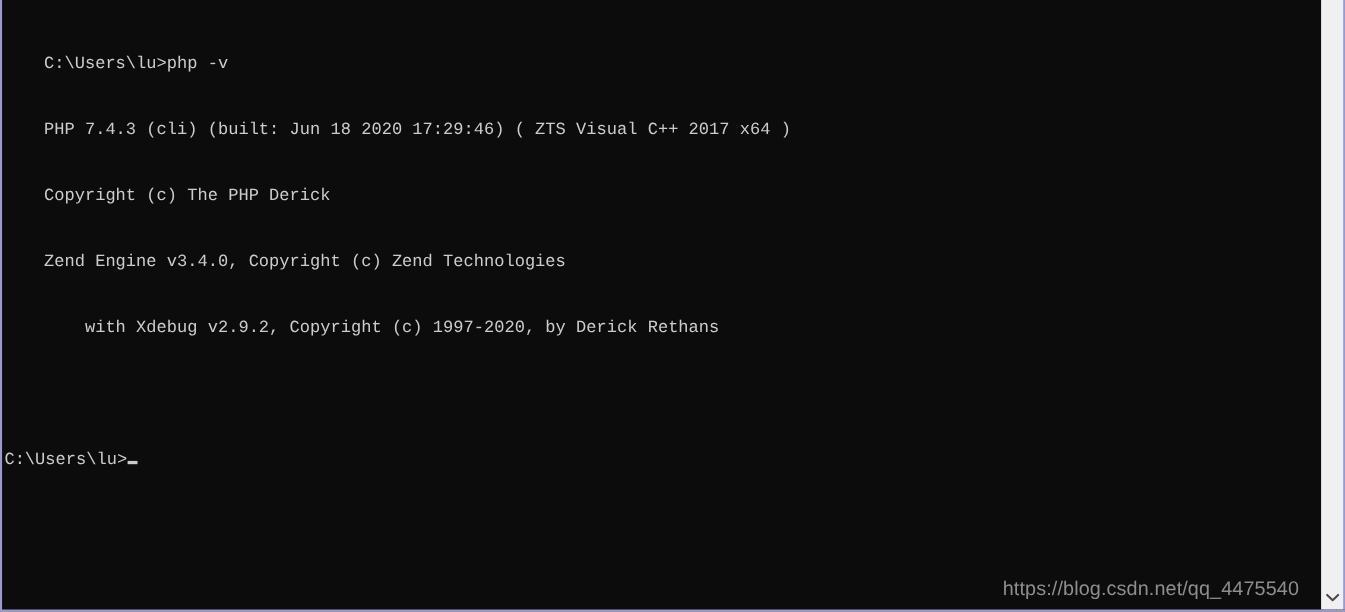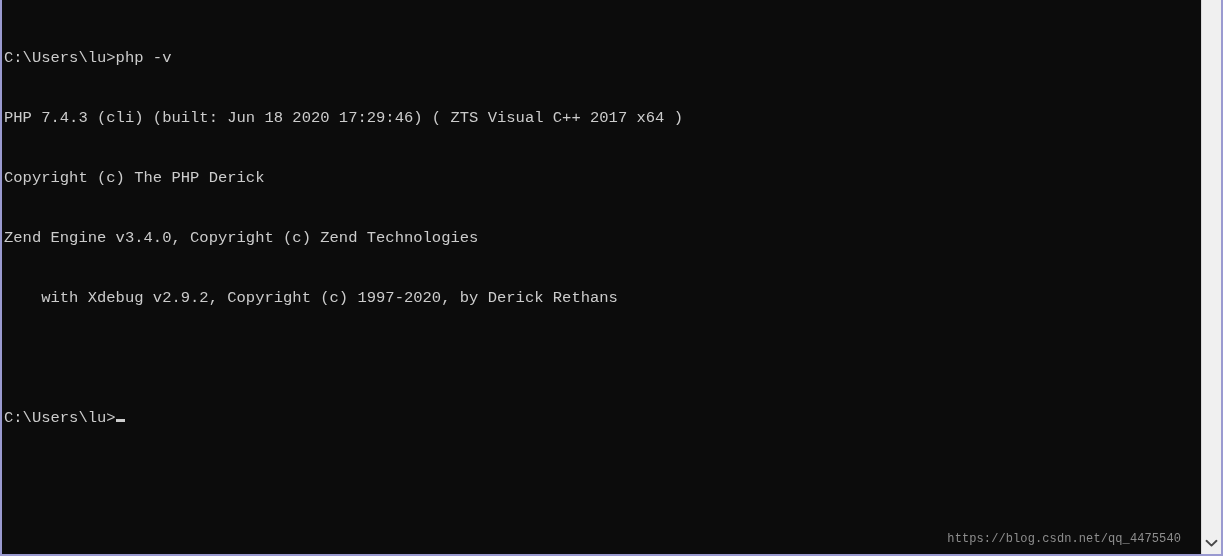--- a/index.html
+++ b/index.html
@@ -45,20 +45,21 @@
     letter-spacing: 0px;
     color: #cccccc;
     white-space: pre;
     -webkit-font-smoothing: none;
   }
 
   .term-line {
     display: block;
     height: 20px;
     white-space: pre;
+    margin-left: 36px;
   }
 
   .prompt-line {
     display: block;
     height: 20px;
     white-space: pre;
   }
 
   .cursor-block {
     display: inline-block;
@@ -68,22 +69,22 @@
     vertical-align: baseline;
     position: relative;
     top: 0px;
   }
 
   
   #watermark {
     position: absolute;
     right: 22px;
     bottom: 8px;
-    font-family: Liberation Mono, monospace;
-    font-size: 12px;
+    font-family: Liberation Sans, sans-serif;
+    font-size: 18px;
     color: #8e8e8e;
     white-space: nowrap;
     letter-spacing: 0.1px;
     pointer-events: none;
   }
 
   
   #scrollbar {
     position: absolute;
     right: 0;

